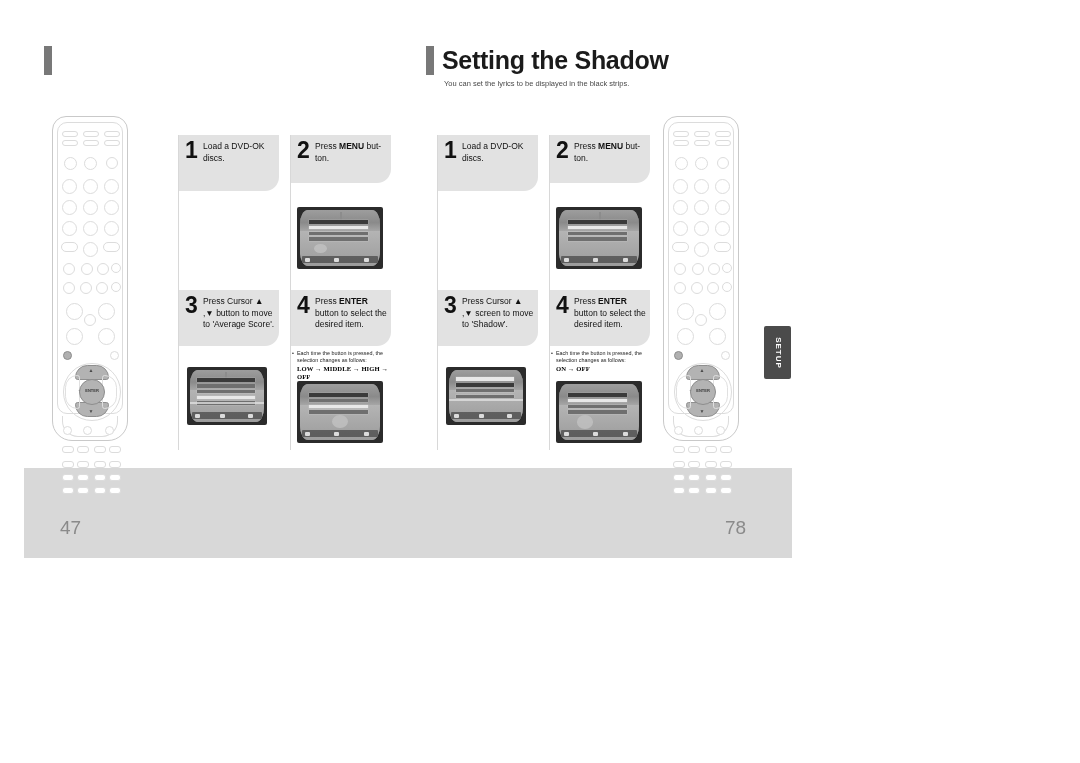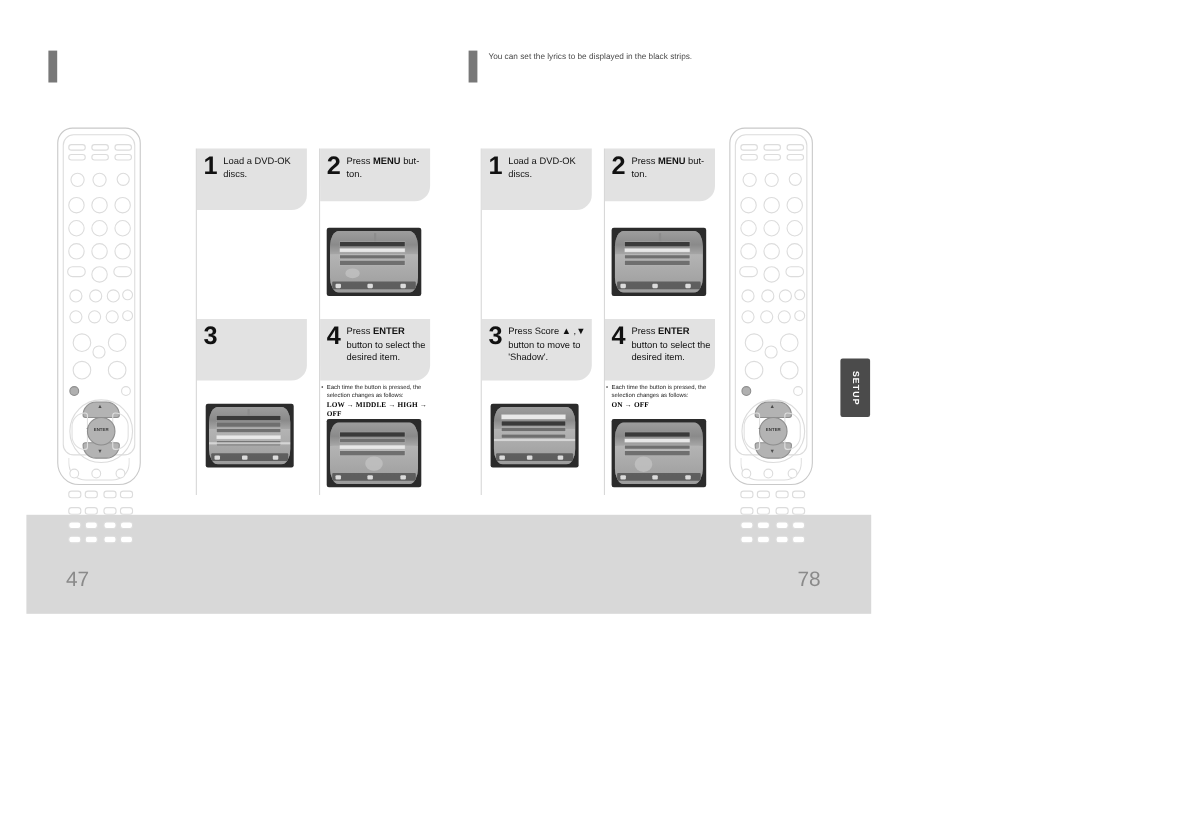--- a/index.html
+++ b/index.html
@@ -150,20 +150,21 @@
   <div class="setuptab" style="left:764px;top:326px;width:27px;height:53px;">
     <span>SETUP</span>
   </div>
 
   <div class="sec-title" style="left:44px;top:44px;">
     <div class="bar"></div>
   </div>
 
   <div class="sec-title" style="left:426px;top:44px;">
     <div class="bar"></div>
+    <h1>Setting the Shadow</h1>
     <p>You can set the lyrics to be displayed in the black strips.</p>
   </div>
 
   <div class="remote" style="left:52px;top:116px;">
     <div class="inner"></div>
     <div class="foot"></div>
 
     <div class="rbtn p" style="left:9px;top:14px;width:16px;height:6px;"></div>
     <div class="rbtn p" style="left:30px;top:14px;width:16px;height:6px;"></div>
     <div class="rbtn p" style="left:51px;top:14px;width:16px;height:6px;"></div>
@@ -335,20 +336,21 @@
   <div class="colwrap" style="left:178px;top:135px;width:214px;height:315px;">
 
     <div class="col c1">
       <div class="stepbox" style="top:0;height:56px;">
         <div class="num">1</div>
         <p class="txt">Load a DVD-OK discs.</p>
       </div>
 
       <div class="stepbox" style="top:155px;height:56px;">
         <div class="num">3</div>
+        <p class="txt">Press Cursor ▲ ,▼ button to move to 'Average Score'.</p>
       </div>
 
       <div class="tv" style="left:8px;top:232px;width:80px;height:58px;">
         <div class="screen">
           <div class="sky"></div>
           <div class="ground"></div>
           <div class="tower" style="left:47%;top:4%;height:14%;"></div>
           <div class="menu" style="width:78%;left:10%;top:16%;">
             <div class="row dk"></div>
             <div class="row"></div>
@@ -427,21 +429,21 @@
   <div class="colwrap" style="left:437px;top:135px;width:214px;height:315px;">
 
     <div class="col c1">
       <div class="stepbox" style="top:0;height:56px;">
         <div class="num">1</div>
         <p class="txt">Load a DVD-OK discs.</p>
       </div>
 
       <div class="stepbox" style="top:155px;height:56px;">
         <div class="num">3</div>
-        <p class="txt">Press Score ▲ ,▼ button to move to 'Shadow'.</p>
+        <p class="txt">Press Cursor ▲ ,▼ screen to move to 'Shadow'.</p>
       </div>
 
       <div class="tv" style="left:8px;top:232px;width:80px;height:58px;">
         <div class="screen">
           <div class="sky"></div>
           <div class="ground"></div>
           <div class="menu" style="width:78%;left:10%;top:14%;">
             <div class="row hl"></div>
             <div class="row dk"></div>
             <div class="row"></div>

